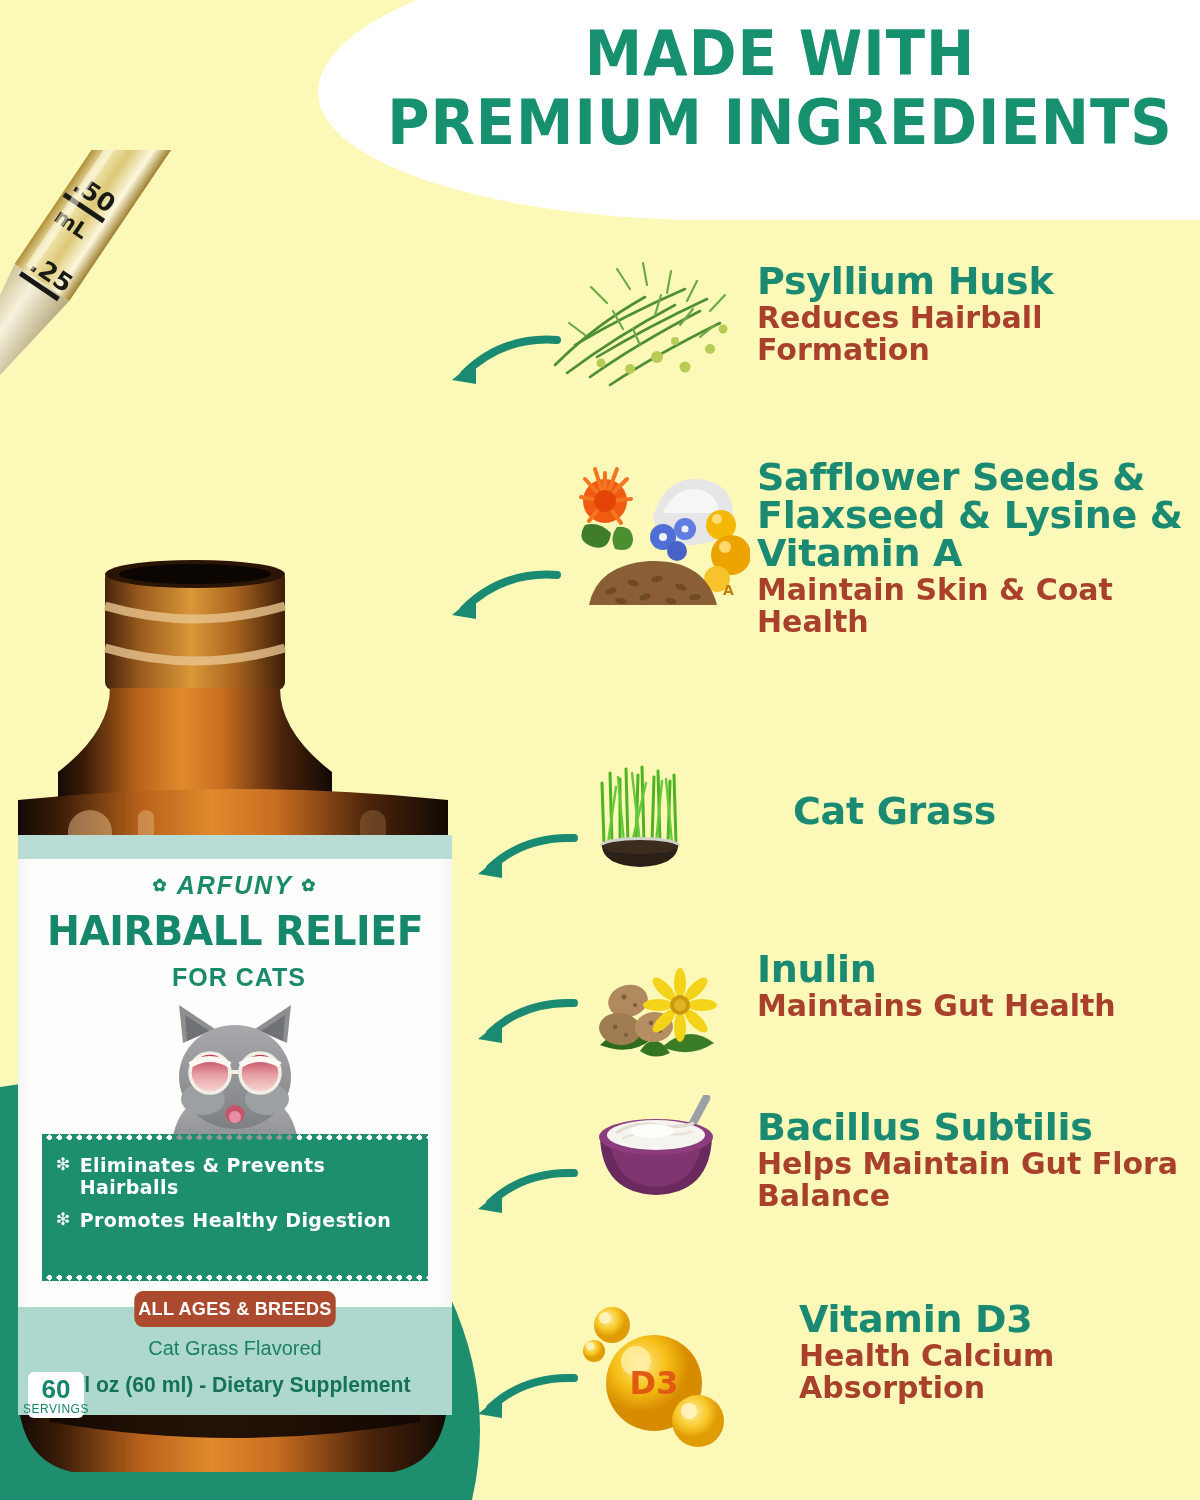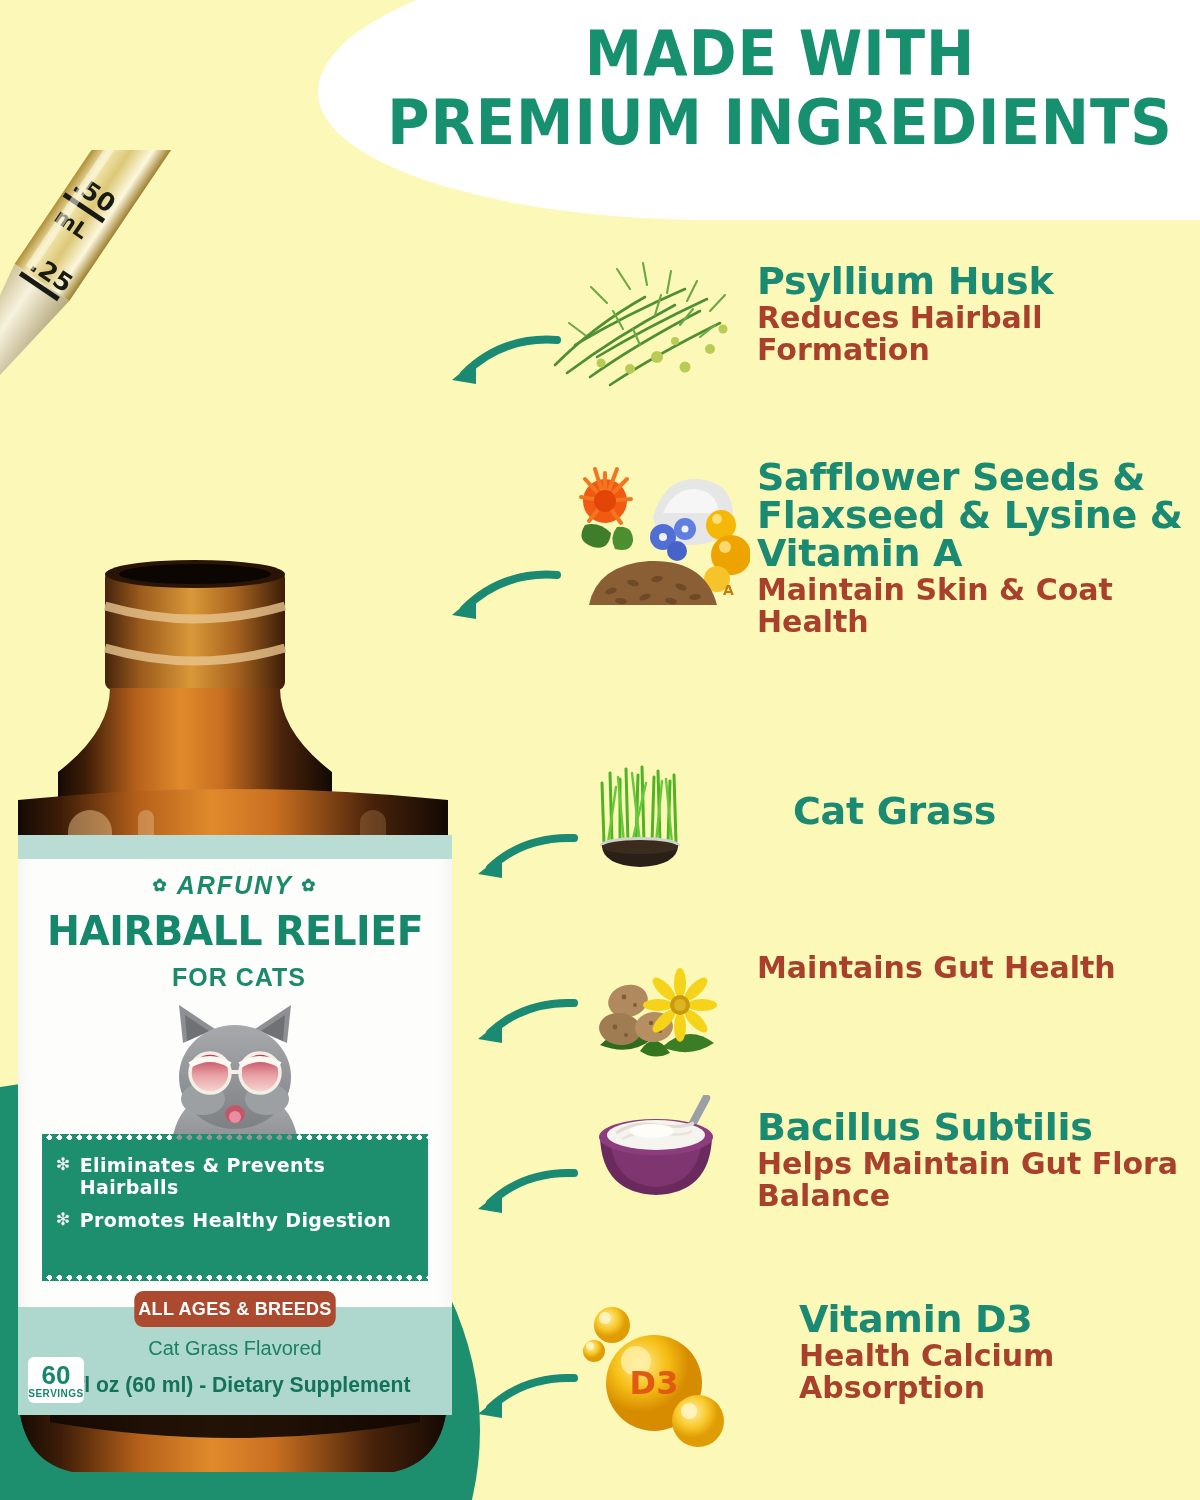--- a/index.html
+++ b/index.html
@@ -134,29 +134,29 @@
     text-align:center; color:#1a8062;
     font-size:20px; z-index:5;
   }
   #volume{
     position:absolute; top:537px; left:0; width:100%;
     text-align:center; color:#14715a;
     font-size:22px; font-weight:700; z-index:5;
     transform:scaleX(0.96);
   }
   #servings-badge{
-    position:absolute; left:10px; top:522px; z-index:6;
+    position:absolute; left:10px; top:537px; z-index:6;
     width:56px; height:46px; background:#ffffff;
     border-radius:6px;
     display:flex; flex-direction:column;
     align-items:center; justify-content:center;
     line-height:1;
   }
   #servings-num{ color:#15876a; font-size:26px; font-weight:700; }
-  #servings-word{ color:#15876a; font-size:10px; font-weight:700; letter-spacing:0.5px; margin-top:1px; }
+  #servings-word{ color:#15876a; font-size:12px; font-weight:400; letter-spacing:0.5px; margin-top:1px; }
   .ing-arrow{ position:absolute; z-index:4; }
   .ing-thumb{ position:absolute; z-index:4; }
   .ing-text{ position:absolute; z-index:4; }
   .ing-name{
     color:#1a8a72; font-size:38px; font-weight:700;
     line-height:1.0; letter-spacing:-0.3px;
     font-family:"DejaVu Sans", sans-serif;
   }
   .ing-desc{
     color:#a8402c; font-size:30px; font-weight:700;
@@ -511,20 +511,21 @@
         <ellipse cx="-16" cy="16" rx="6" ry="15" transform="rotate(45 -16 16)"></ellipse>
         <ellipse cx="-22" cy="0" rx="15" ry="6"></ellipse>
         <ellipse cx="-16" cy="-16" rx="6" ry="15" transform="rotate(-45 -16 -16)"></ellipse>
       </g>
       <circle cx="0" cy="0" r="10" fill="#c99a10"></circle>
       <circle cx="0" cy="0" r="6" fill="#e0b522"></circle>
     </g>
   </svg>
 </div>
 <div class="ing-text" style="left:757px; top:950px; width:440px;">
+  <div class="ing-name">Inulin</div>
   <div class="ing-desc">Maintains Gut Health</div>
 </div>
 
 <div class="ing-arrow" style="left:470px; top:1165px;">
   <svg width="110" height="62" viewBox="0 0 110 62">
     <path d="M104 8 Q54 6 20 38" stroke="#1a8a72" stroke-width="8" fill="none" stroke-linecap="round"></path>
     <path d="M8 44 L32 25 L32 48 Z" fill="#1a8a72"></path>
   </svg>
 </div>
 <div class="ing-thumb" style="left:590px; top:1095px;">

